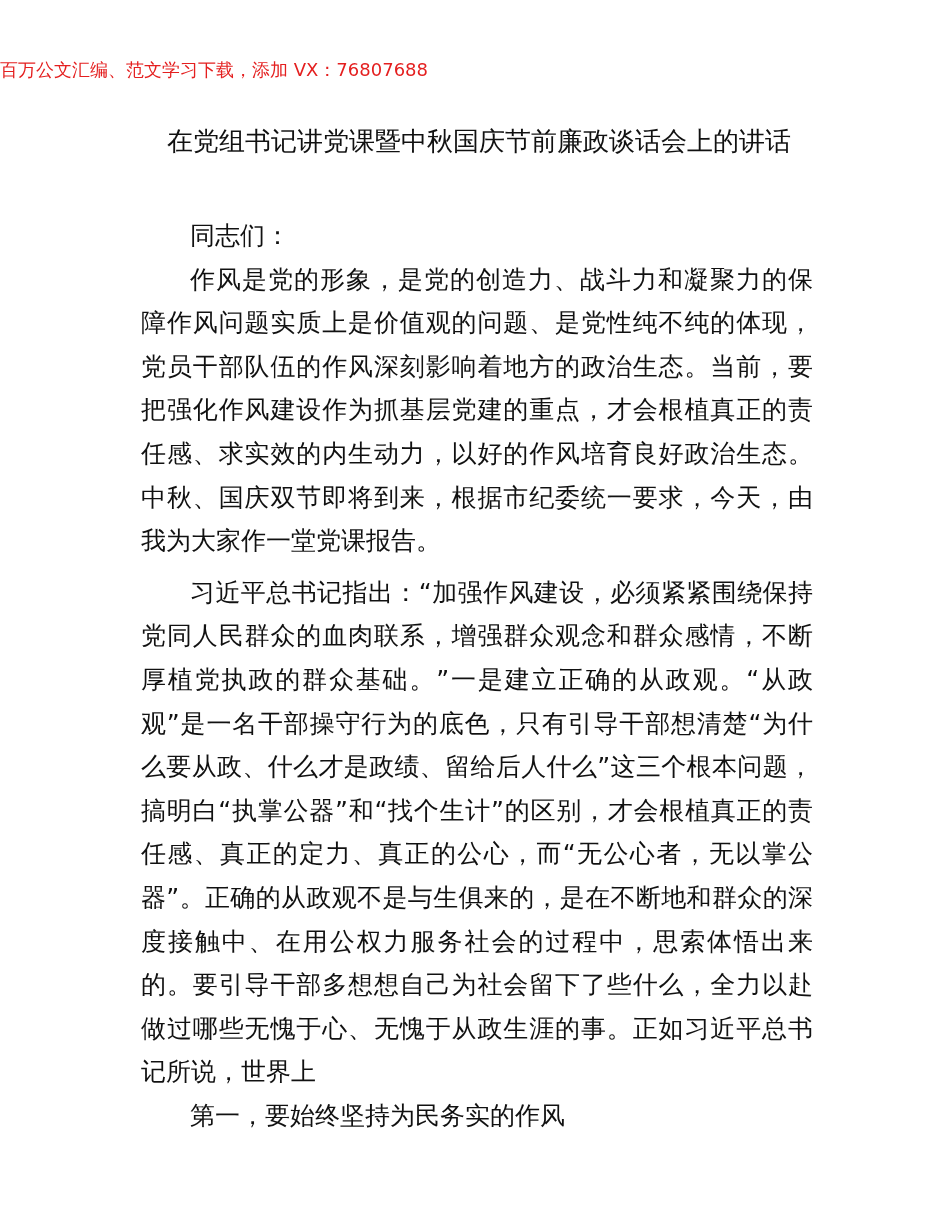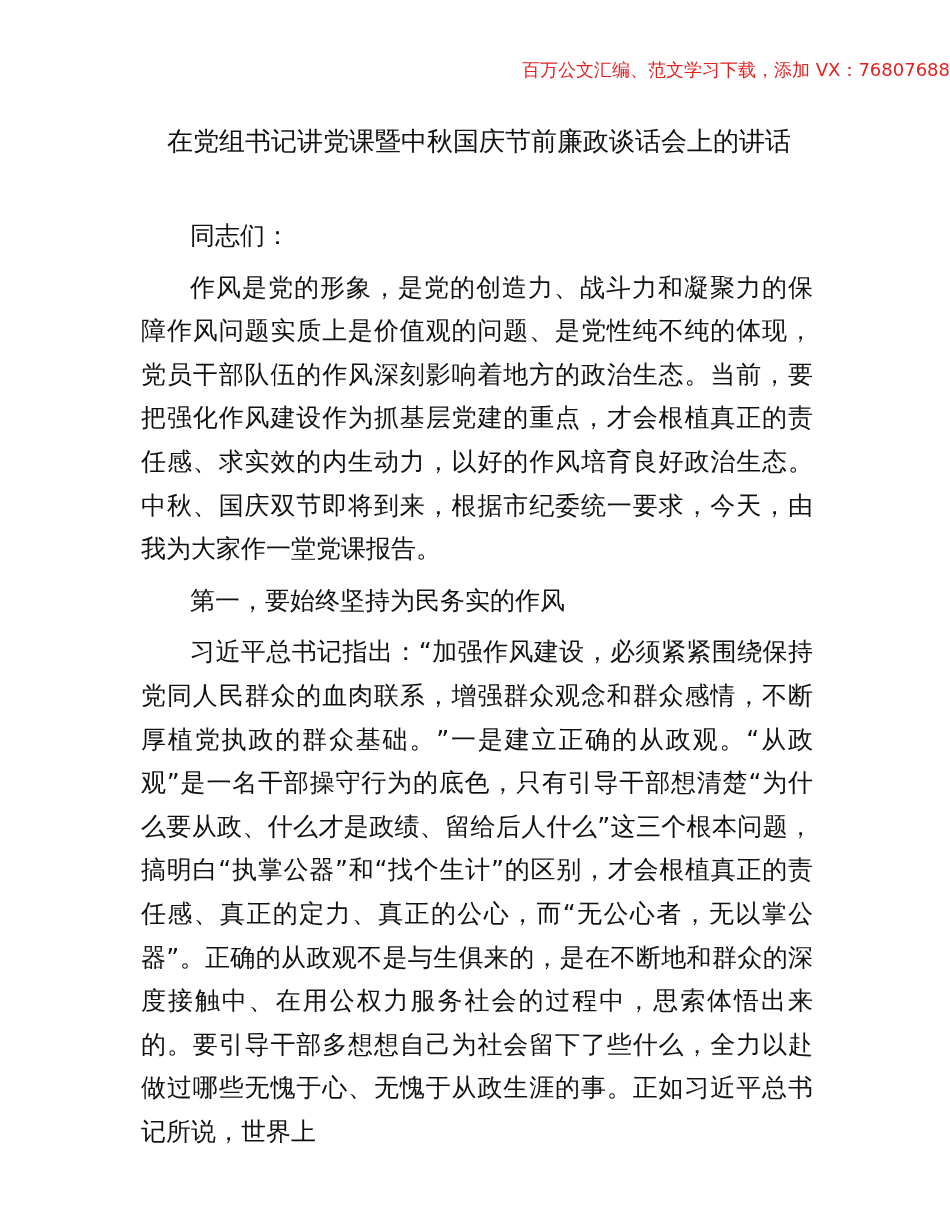--- a/index.html
+++ b/index.html
@@ -21,21 +21,21 @@
       top: 0;
       width: 950px;
       height: 1230px;
       background: #ffffff;
     }
     .watermark {
       position: absolute;
       top: 57px;
       left: 0;
       width: 950px;
-      text-align: right;
+      text-align: left;
       font-size: 18px;
       line-height: 26px;
       color: #e41f1f;
       letter-spacing: 0px;
     }
     .title {
       position: absolute;
       top: 114px;
       left: 120px;
       width: 710px;
@@ -57,35 +57,34 @@
       font-size: 25px;
       line-height: 43.6px;
       text-align: justify;
       text-align-last: left;
       word-break: break-all;
     }
     .para.indent {
       text-indent: 49px;
     }
     .para.salutation {
-      margin-bottom: 8px;
     }
     .para.gap {
       margin-bottom: 8px;
     }
   </style>
 </head>
 <body>
 
 <div class="page">
 
   <div class="watermark">百万公文汇编、范文学习下载，添加 VX：76807688</div>
 
   <h1 class="title">在党组书记讲党课暨中秋国庆节前廉政谈话会上的讲话</h1>
 
   <div class="body-text">
     <p class="para indent salutation">同志们：</p>
     <p class="para indent gap">作风是党的形象，是党的创造力、战斗力和凝聚力的保障作风问题实质上是价值观的问题、是党性纯不纯的体现，党员干部队伍的作风深刻影响着地方的政治生态。当前，要把强化作风建设作为抓基层党建的重点，才会根植真正的责任感、求实效的内生动力，以好的作风培育良好政治生态。中秋、国庆双节即将到来，根据市纪委统一要求，今天，由我为大家作一堂党课报告。</p>
+    <p class="para indent">习近平总书记指出：“加强作风建设，必须紧紧围绕保持党同人民群众的血肉联系，增强群众观念和群众感情，不断厚植党执政的群众基础。”一是建立正确的从政观。“从政观”是一名干部操守行为的底色，只有引导干部想清楚“为什么要从政、什么才是政绩、留给后人什么”这三个根本问题，搞明白“执掌公器”和“找个生计”的区别，才会根植真正的责任感、真正的定力、真正的公心，而“无公心者，无以掌公器”。正确的从政观不是与生俱来的，是在不断地和群众的深度接触中、在用公权力服务社会的过程中，思索体悟出来的。要引导干部多想想自己为社会留下了些什么，全力以赴做过哪些无愧于心、无愧于从政生涯的事。正如习近平总书记所说，世界上</p>
     <p class="para indent gap">第一，要始终坚持为民务实的作风</p>
-    <p class="para indent">习近平总书记指出：“加强作风建设，必须紧紧围绕保持党同人民群众的血肉联系，增强群众观念和群众感情，不断厚植党执政的群众基础。”一是建立正确的从政观。“从政观”是一名干部操守行为的底色，只有引导干部想清楚“为什么要从政、什么才是政绩、留给后人什么”这三个根本问题，搞明白“执掌公器”和“找个生计”的区别，才会根植真正的责任感、真正的定力、真正的公心，而“无公心者，无以掌公器”。正确的从政观不是与生俱来的，是在不断地和群众的深度接触中、在用公权力服务社会的过程中，思索体悟出来的。要引导干部多想想自己为社会留下了些什么，全力以赴做过哪些无愧于心、无愧于从政生涯的事。正如习近平总书记所说，世界上</p>
   </div>
 
 </div>
 
 </body></html>

